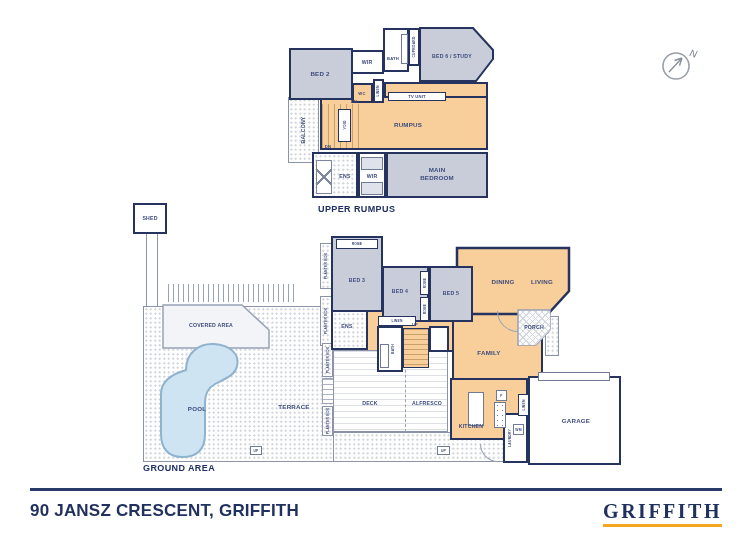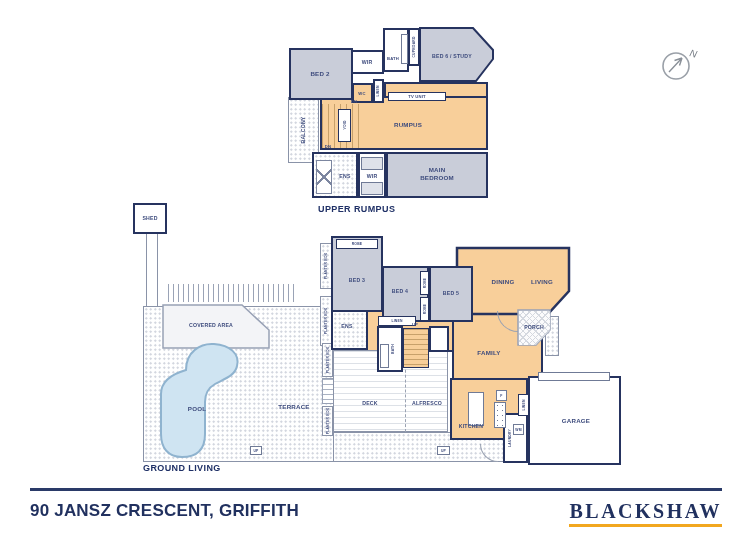--- a/index.html
+++ b/index.html
@@ -201,19 +201,19 @@
   <div class="fix" style="left:538px;top:372px;width:72px;height:9px;z-index:11;"></div>
   <span class="lbl" style="left:576px;top:420px;">GARAGE</span>
 
   <div class="abs dots" style="left:333px;top:432px;width:172px;height:30px;border:1px solid #8a93a8;z-index:1;"></div>
   <div class="fix" style="left:250px;top:446px;width:12px;height:9px;"></div>
   <span class="lbl tt" style="left:256px;top:450.5px;">UP</span>
   <div class="fix" style="left:437px;top:446px;width:13px;height:9px;"></div>
   <span class="lbl tt" style="left:443.5px;top:450.5px;">UP</span>
   <div class="abs dots" style="left:545px;top:316px;width:14px;height:40px;border:1px solid #8a93a8;z-index:1;"></div>
 
-  <div class="title" style="left:143px;top:463px;">GROUND LIVING</div>
+  <div class="title" style="left:143px;top:463px;">GROUND AREA</div>
 
   <div class="footline"></div>
   <div class="address">90 JANSZ CRESCENT, GRIFFITH</div>
-  <div class="brand">BLACKSHAW</div>
+  <div class="brand">GRIFFITH</div>
 
 </div>
 
 </body></html>

